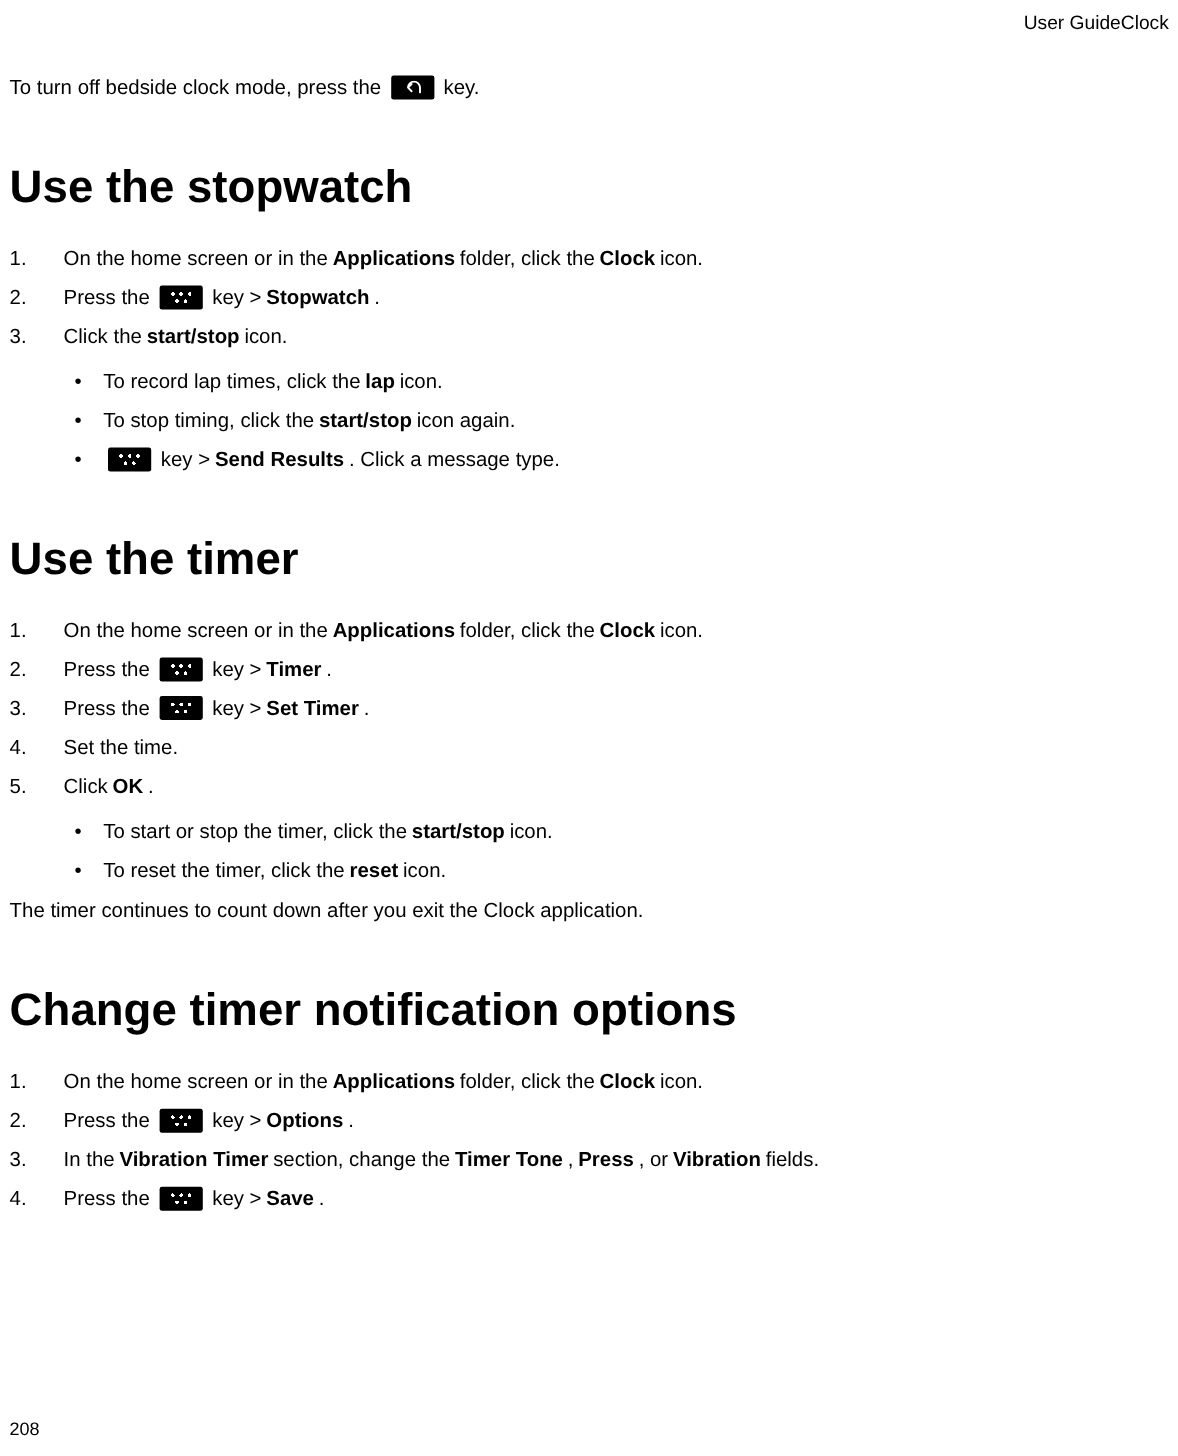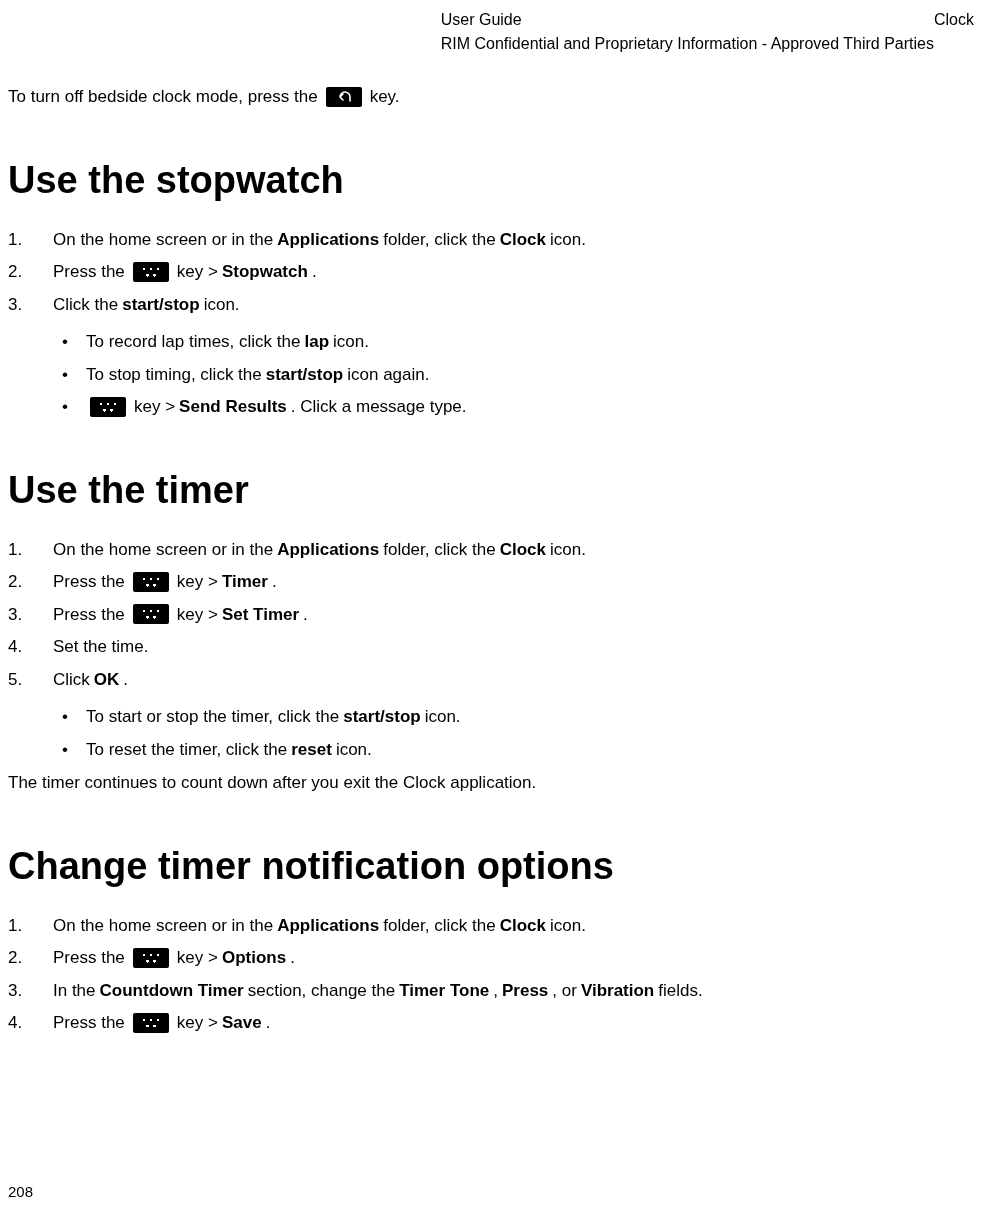--- a/index.html
+++ b/index.html
@@ -110,21 +110,20 @@
       font-size: 15px;
     }
     .body-text { margin-bottom: 10px; }
   </style>
 </head>
 <body>
 
 <div class="header">
   <div class="header-left">
     <div>User Guide</div>
-    <div>RIM Confidential and Proprietary Information - Approved Third Parties</div>
   </div>
   <div class="header-right">Clock</div>
 </div>
 
 <div class="intro">
   <span>To turn off bedside clock mode, press the </span>
   <span class="key-icon back">
     <svg width="16" height="12" viewBox="0 0 16 12">
         <path d="M 4 6 A 5 5 0 0 1 14 6 L 14 10 M 4 6 L 7 3 M 4 6 L 7 9" stroke="#fff" stroke-width="1.6" fill="none" stroke-linecap="round"></path>
       </svg>
@@ -241,21 +240,21 @@
     <span class="num">2.</span>
     <span> Press the </span>
     <span class="key-icon menu"></span>
     <span> key &gt; </span>
     <span class="bold">Options</span>
       <span>.</span>
   </li>
   <li>
     <span class="num">3.</span>
     <span>In the </span>
-    <span class="bold">Countdown Timer</span>
+    <span class="bold">Vibration Timer</span>
     <span> section, change the </span>
     <span class="bold">Timer Tone</span>
       <span>, </span>
     <span class="bold">Press</span>
       <span>, or </span>
     <span class="bold">Vibration</span>
     <span> fields.</span>
   </li>
   <li>
     <span class="num">4.</span>

